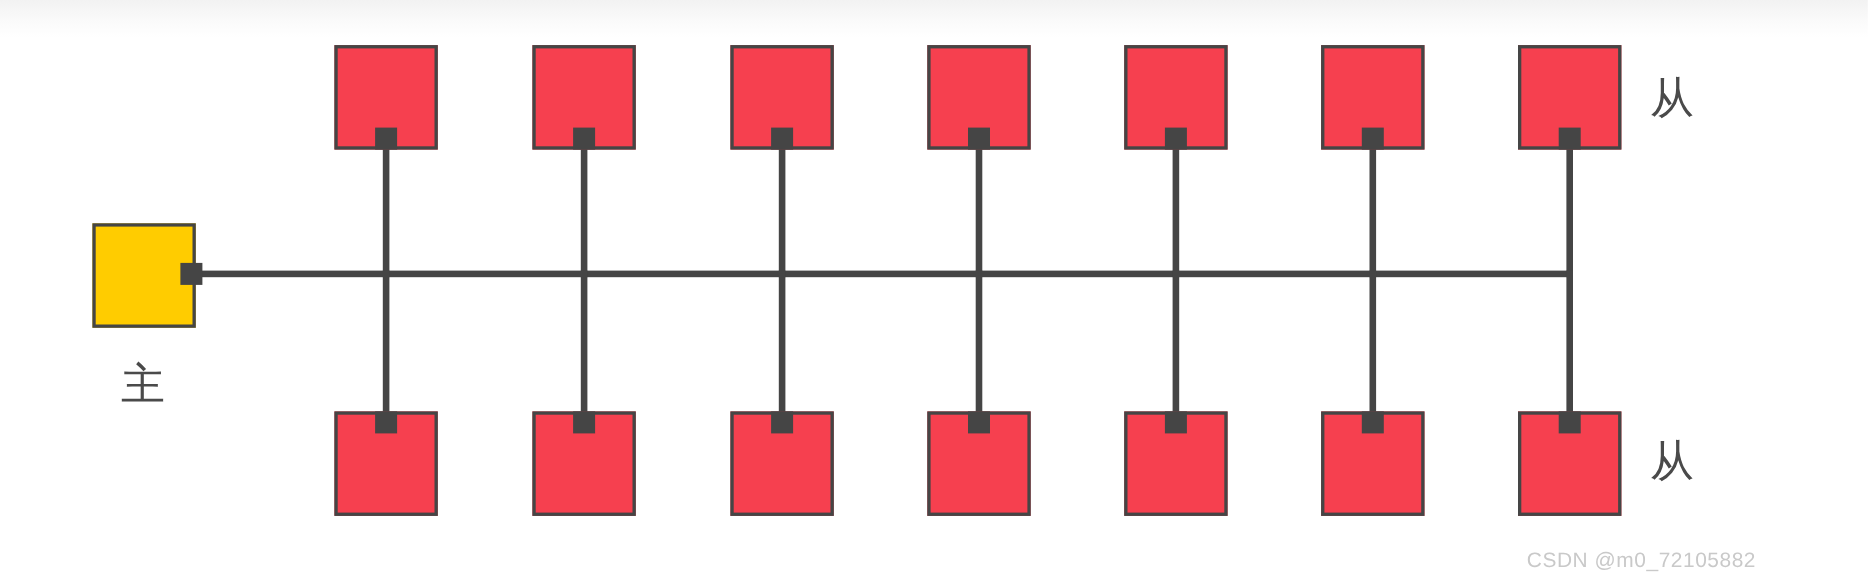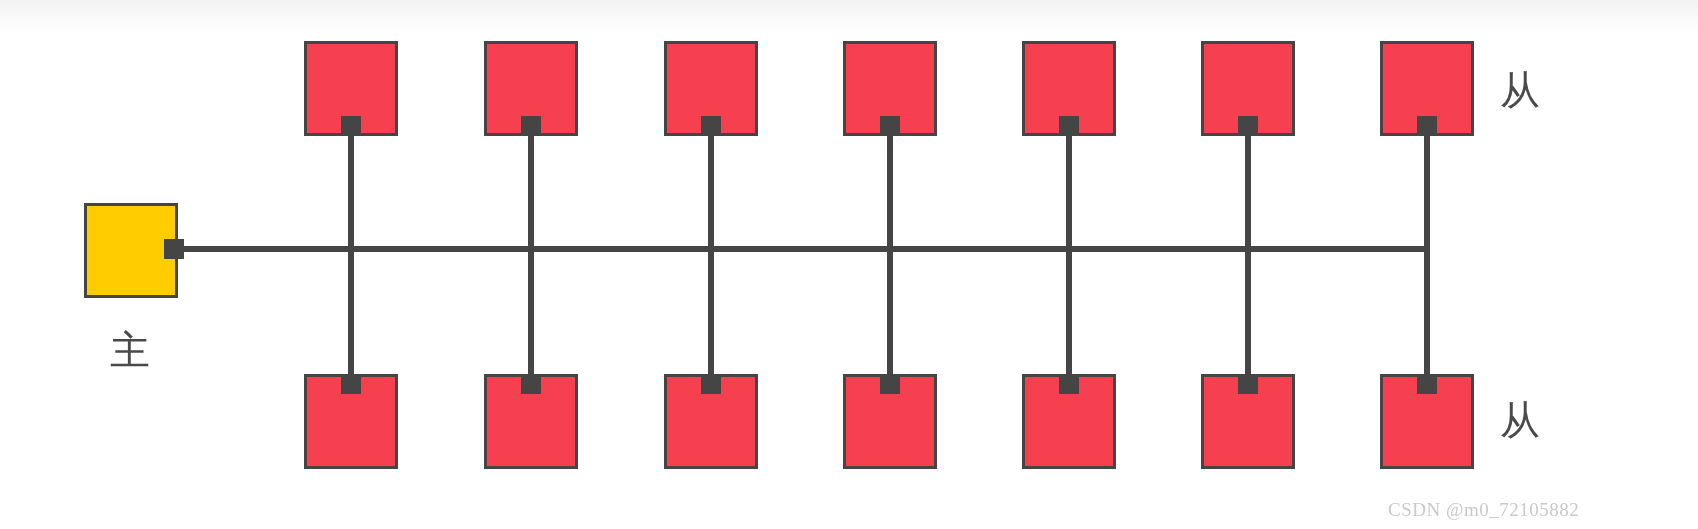--- a/index.html
+++ b/index.html
@@ -62,21 +62,21 @@
     font-family: "DejaVu Sans", "Liberation Sans", sans-serif;
     white-space: nowrap;
   }
 
   .watermark {
     position: absolute;
     color: #c9c9c9;
     font-size: 19px;
     line-height: 1;
     letter-spacing: 0.5px;
-    font-family: Liberation Serif, serif;
+    font-family: Liberation Sans, sans-serif;
     white-space: nowrap;
   }
 </style>
 </head>
 <body>
 
 <div id="canvas">
 
   <div class="bus-line" id="bus" style="left: 178px; top: 246px; width: 1252px; height: 6px; background: rgb(69, 69, 69);"></div>
 

